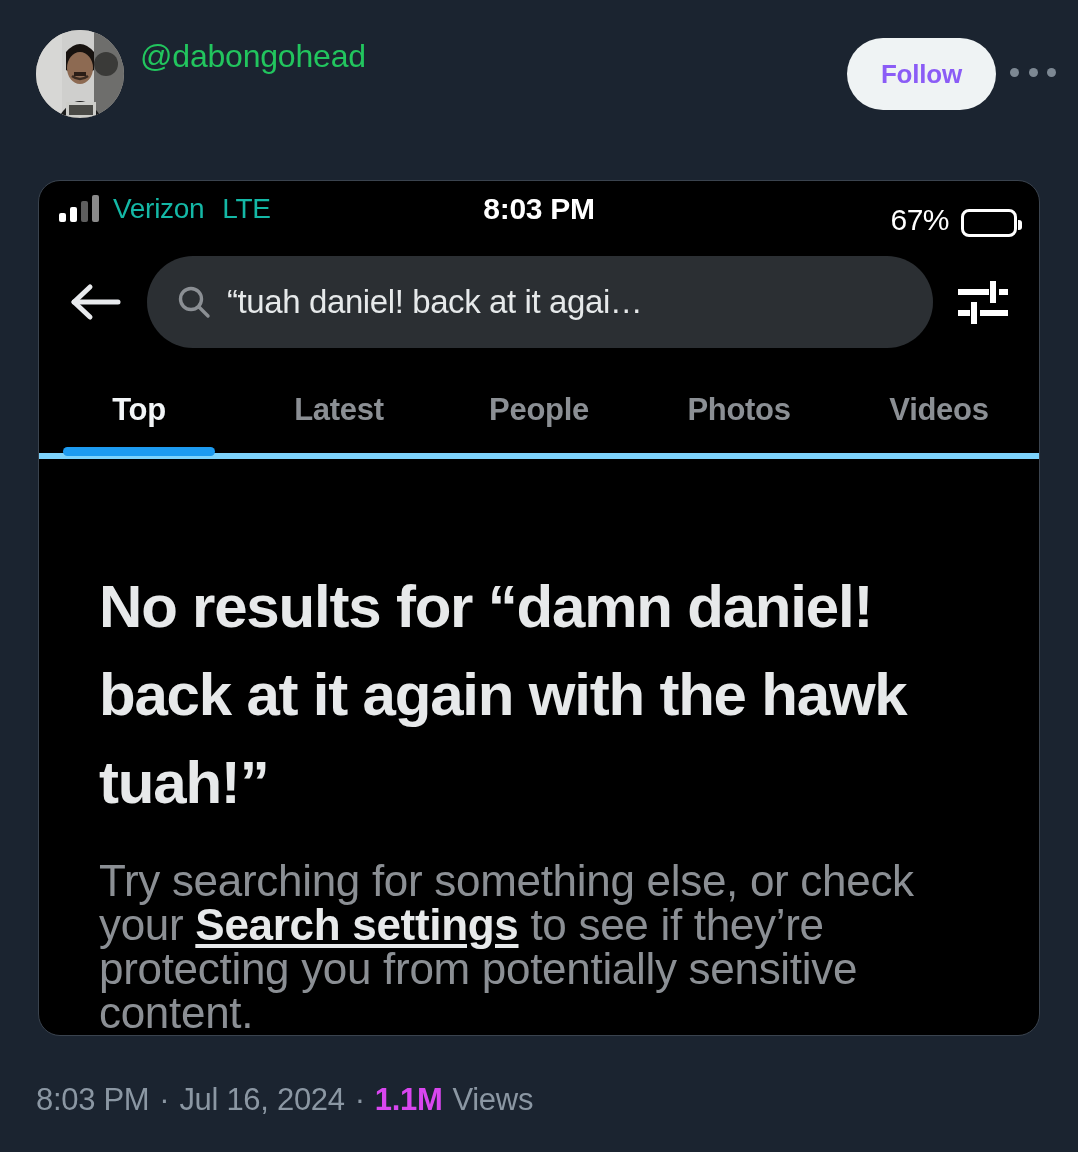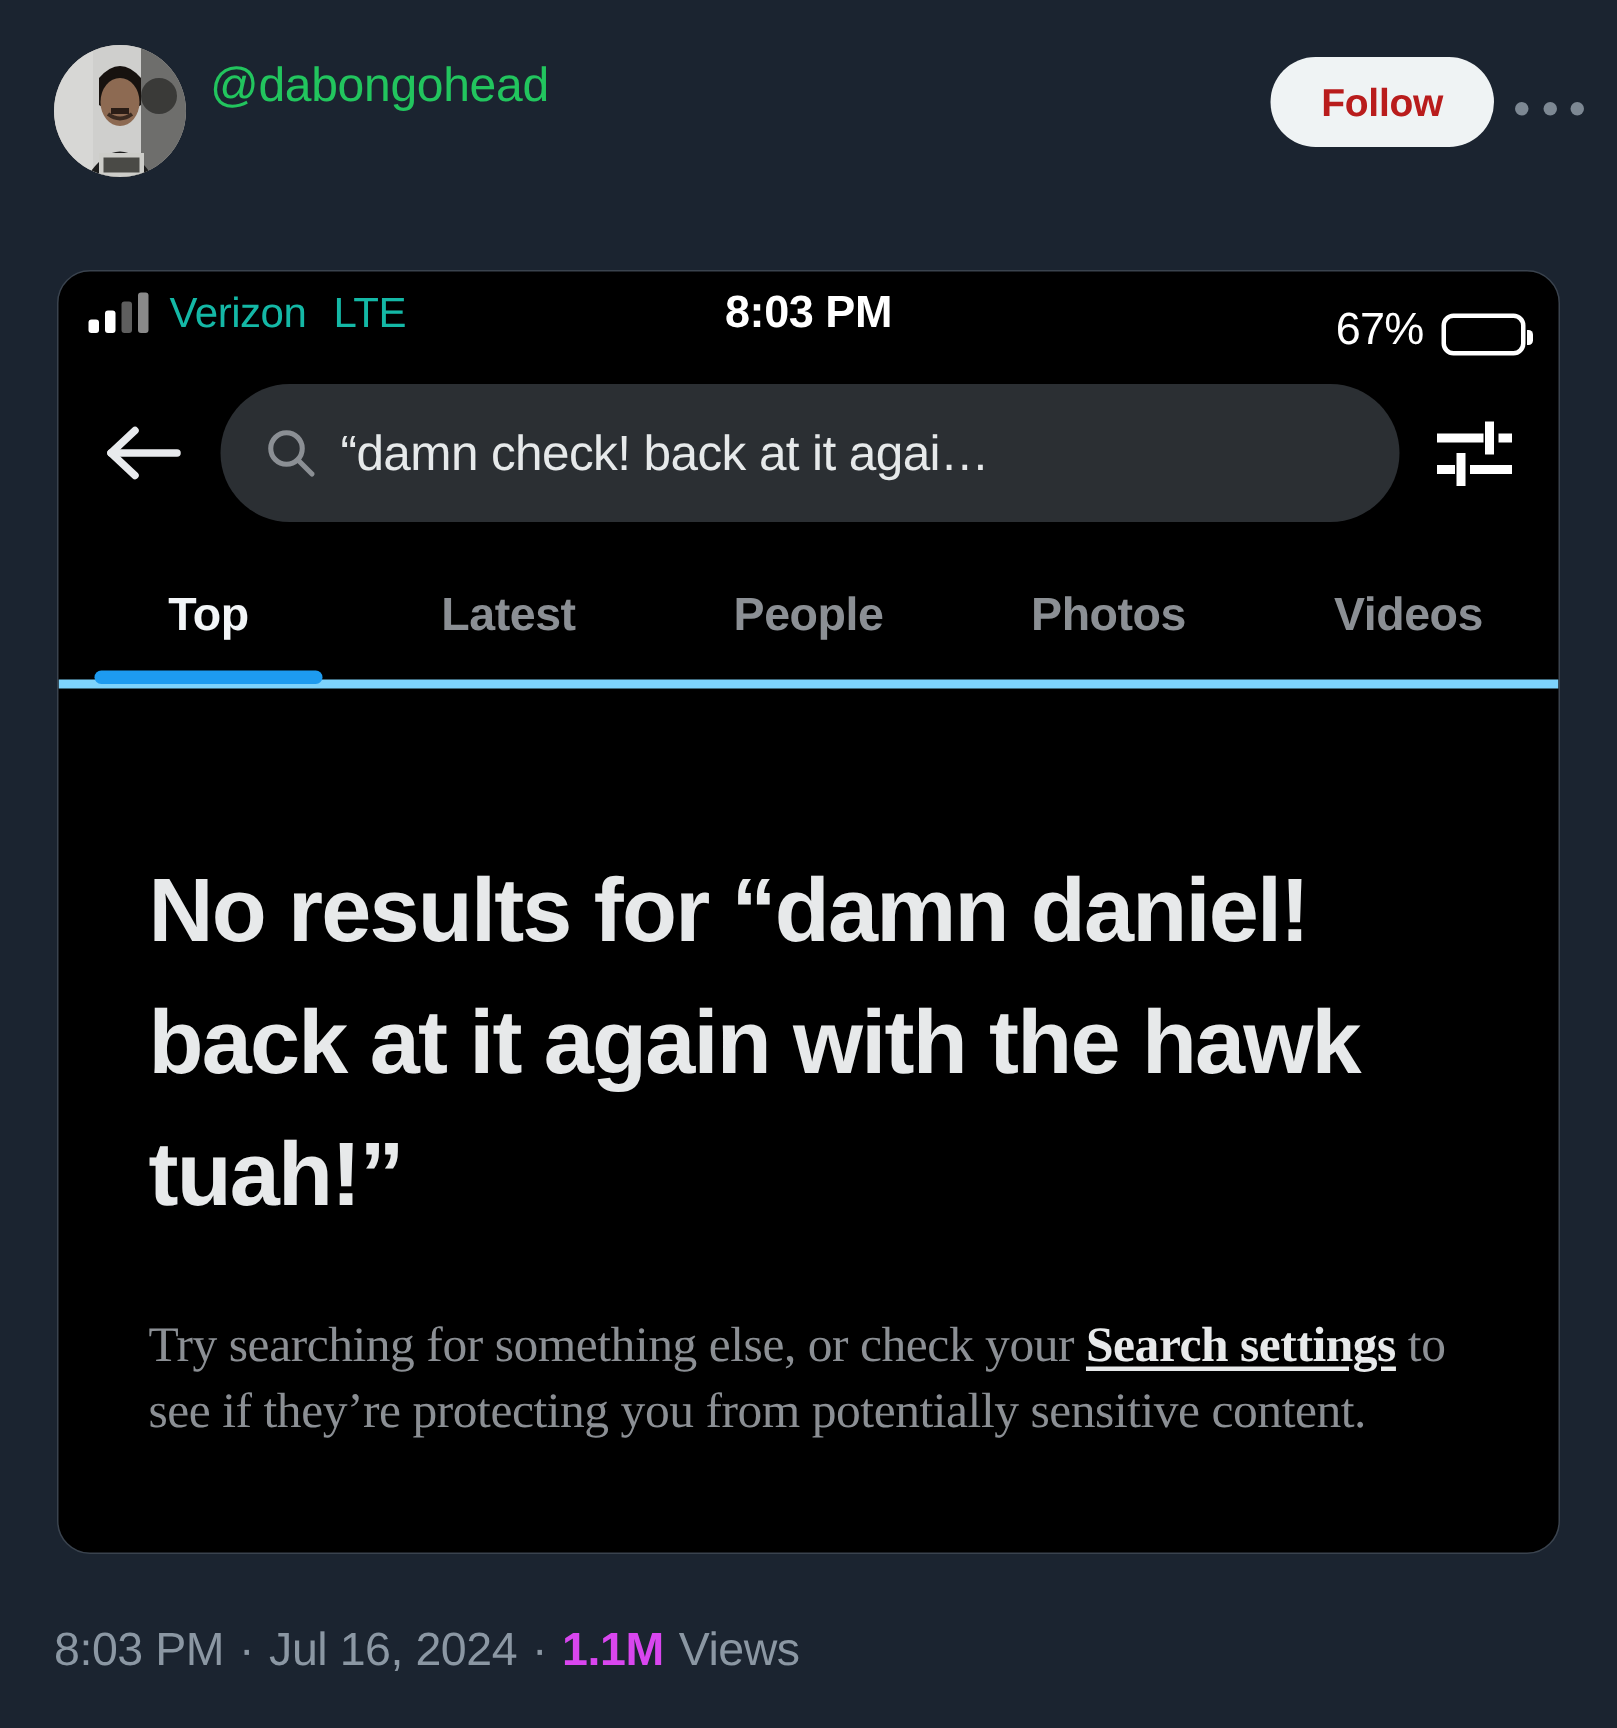--- a/index.html
+++ b/index.html
@@ -44,26 +44,26 @@
   .author-handle {
     font-size: 32px;
     color: #22c55e;
     line-height: 40px;
     letter-spacing: -0.2px;
   }
 
   .follow-button {
     position: absolute;
     right: 82px; top: 38px;
-    height: 60px;
+    height: 72px;
     padding: 0 34px;
     border: none;
     border-radius: 999px;
     background: #eff3f4;
-    color: #b91c1c;
+    color: #8b5cf6;
     font-family: "Liberation Sans", sans-serif;
     font-size: 26px;
     font-weight: bold;
     cursor: pointer;
     display: flex;
     align-items: center;
     justify-content: center;
     letter-spacing: -0.2px;
   }
 
@@ -257,27 +257,26 @@
   }
   .no-results-title {
     font-size: 60px;
     font-weight: bold;
     color: #e7e9ea;
     line-height: 88px;
     letter-spacing: -1.2px;
     max-width: 830px;
   }
   .no-results-desc {
-    margin-top: 48px;
-    font-size: 33px;
+    margin-top: 32px;
+    font-size: 44px;
     line-height: 44px;
     color: #8b8f94;
     letter-spacing: -0.3px;
     max-width: 920px;
-    font-family: Liberation Serif, serif;
   }
   .search-settings-link {
     color: #e7e9ea;
     font-weight: bold;
     text-decoration: underline;
     text-underline-offset: 4px;
     cursor: pointer;
   }
 
   
@@ -365,21 +364,21 @@
         <path d="M4 22 H48" stroke="#e8eaed" stroke-width="5" stroke-linecap="round"></path>
         <path d="M20 7 L4 22 L20 37" stroke="#e8eaed" stroke-width="5" stroke-linecap="round" stroke-linejoin="round"></path>
       </svg>
     </div>
 
     <div class="search-field">
       <svg width="34" height="34" viewBox="0 0 34 34" fill="none">
         <circle cx="14" cy="14" r="10.5" stroke="#8b8f94" stroke-width="3.4"></circle>
         <path d="M22 22 L31 31" stroke="#8b8f94" stroke-width="3.4" stroke-linecap="round"></path>
       </svg>
-      <span class="search-query">“damn check! back at it agai…</span>
+      <span class="search-query">“tuah daniel! back at it agai…</span>
     </div>
 
     <div class="filter-icon">
       <svg width="56" height="52" viewBox="0 0 56 52" fill="none">
         <path d="M3 16 H34" stroke="#ffffff" stroke-width="6"></path>
         <path d="M44 16 H53" stroke="#ffffff" stroke-width="6"></path>
         <path d="M38 5 V27" stroke="#ffffff" stroke-width="6"></path>
         <path d="M3 37 H15" stroke="#ffffff" stroke-width="6"></path>
         <path d="M25 37 H53" stroke="#ffffff" stroke-width="6"></path>
         <path d="M19 26 V48" stroke="#ffffff" stroke-width="6"></path>

